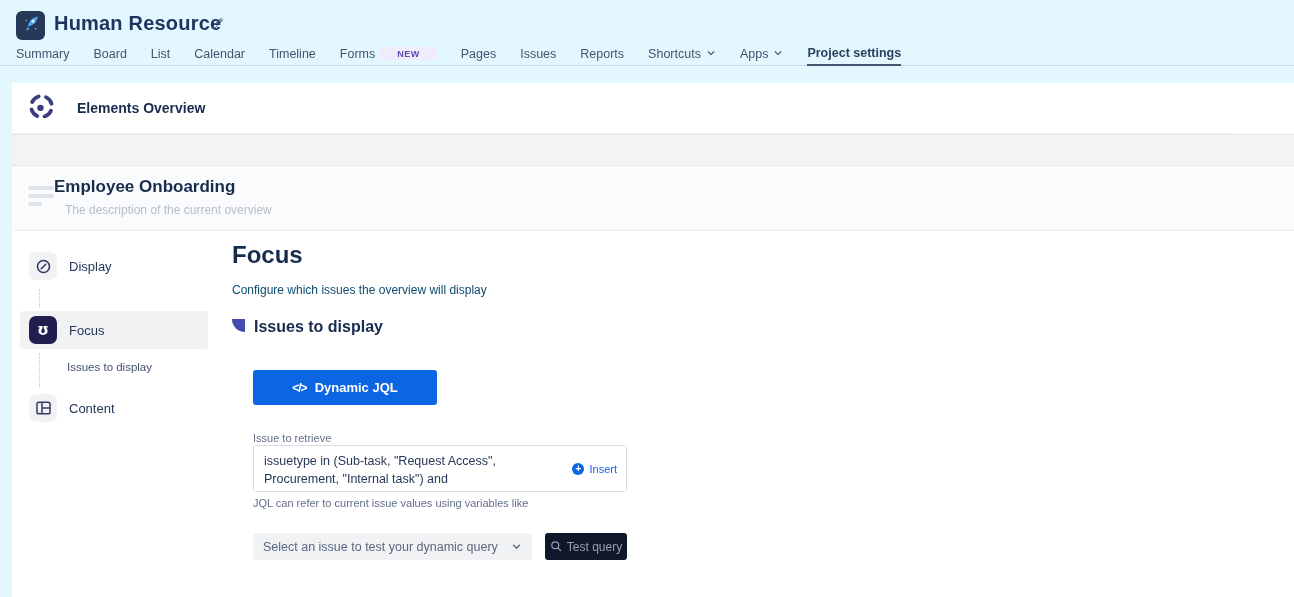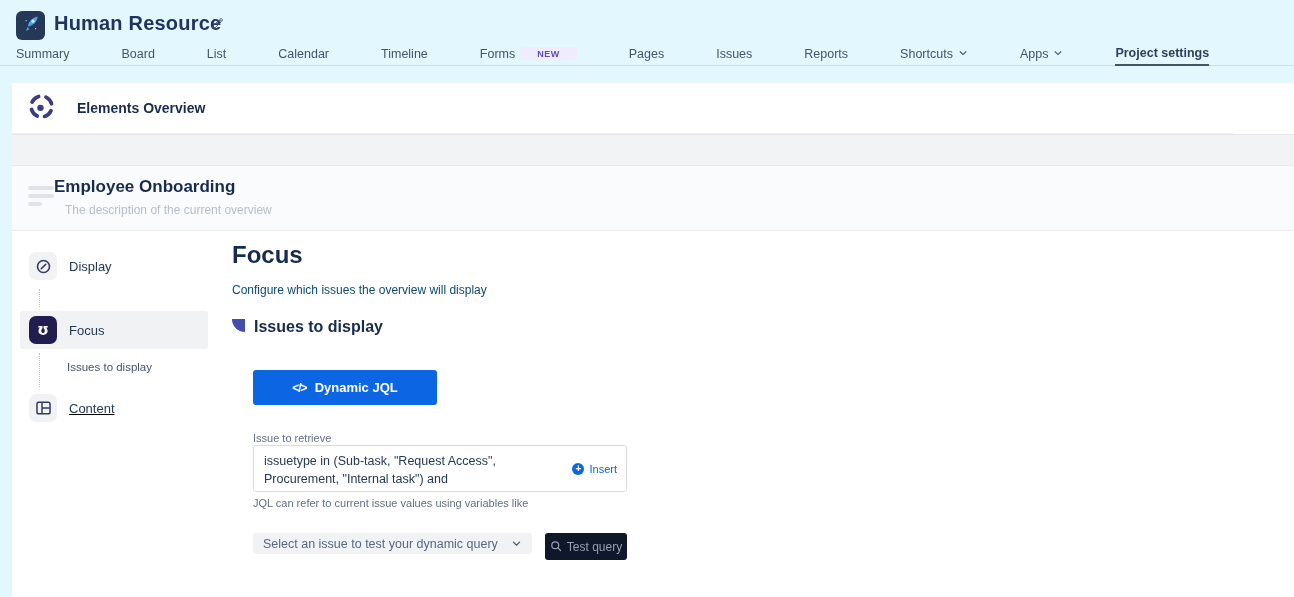--- a/index.html
+++ b/index.html
@@ -7,21 +7,21 @@
   body { font-family:"Liberation Sans", sans-serif; background:#ffffff; position:relative; overflow:hidden; }
   .abs { position:absolute; }
 
   
   .banner { left:0; top:0; width:1294px; height:83px; background:#e2f7fe; }
   .left-strip { left:0; top:83px; width:12px; height:514px; background:#e2f7fe; }
   .avatar { left:16px; top:11px; width:29px; height:29px; background:#253858; border-radius:6px; display:flex; align-items:center; justify-content:center; }
   .proj-title { left:54px; top:12px; font-size:20px; font-weight:bold; color:#20345f; letter-spacing:.2px; }
   .edit-icon { left:210px; top:17px; }
 
-  .tabs-row { left:0; top:41px; width:1294px; height:25px; border-bottom:1px solid #ccdbe6; display:flex; align-items:flex-start; padding-left:16px;gap:28px; }
+  .tabs-row { left:0; top:41px; width:1294px; height:25px; border-bottom:1px solid #ccdbe6; display:flex; align-items:flex-start; padding-left:16px; }
   .tab { display:flex; align-items:center; gap:5px; height:25px; margin-right:24px; font-size:12.5px; color:#44546f; cursor:pointer; white-space:nowrap; }
   .tab.active { color:#2e415f; font-weight:bold; border-bottom:2px solid #44546f; }
   .badge-new { font-size:9px; font-weight:bold; letter-spacing:.5px; color:#5e4db2; background:#f0ebfd; border-radius:3px; padding:2px 17px 1px; }
   .chev { display:inline-block; }
 
   
   .app-row { left:12px; top:83px; width:1221px; height:51px; background:#ffffff; border-bottom:1px solid #eceef1; display:flex; align-items:center; padding-left:16px; gap:22px; }
   .app-title { font-size:14px; font-weight:bold; color:#172b4d; }
 
   .gray-band { left:12px; top:134px; width:1282px; height:32px; background:#f2f3f5; border-top:1px solid #e4e6ea; border-bottom:1px solid #e4e6ea; }
@@ -55,21 +55,21 @@
   .code-glyph { font-size:12px; font-weight:bold; letter-spacing:-1px; }
 
   .fld-label { left:253px; top:432px; font-size:11px; color:#626f86; }
   .jql-wrap { left:253px; top:445px; width:374px; height:47px; }
   .jql-box { width:100%; height:100%; border:1px solid #d9dce1; border-radius:3px; background:#ffffff; resize:none; font-family:"Liberation Sans", sans-serif; font-size:12.5px; line-height:18px; color:#253858; padding:6px 78px 6px 10px; outline:none; }
   .insert-btn { position:absolute; right:10px; top:50%; transform:translateY(-50%); display:flex; align-items:center; gap:5px; cursor:pointer; }
   .plus-circle { width:12px; height:12px; border-radius:50%; background:#0c66e4; color:#ffffff; font-size:10px; font-weight:bold; line-height:12px; text-align:center; }
   .insert-label { font-size:11px; color:#0c66e4; }
   .helper { left:253px; top:497px; font-size:11px; color:#626f86; }
 
-  .select-box { left:253px; top:533px; width:279px; height:21px; background:#f1f2f4; border-radius:3px; display:flex; align-items:center; padding:0 10px; cursor:pointer; }
+  .select-box { left:253px; top:533px; width:279px; height:27px; background:#f1f2f4; border-radius:3px; display:flex; align-items:center; padding:0 10px; cursor:pointer; }
   .select-text { font-size:12.5px; color:#596780; flex:1; }
   .test-btn { left:545px; top:533px; width:82px; height:27px; background:#0f172a; border-radius:3px; display:flex; align-items:center; justify-content:center; gap:5px; cursor:pointer; }
   .test-label { font-size:12px; color:#97a0b1; }
 </style>
 </head>
 <body>
 
 <div class="abs banner"></div>
 <div class="abs left-strip"></div>
 
@@ -167,21 +167,21 @@
   </span>
   <span class="side-label">Display</span>
 </div>
 <div class="abs dotline" style="left:39px; top:289px; height:18px;"></div>
 <div class="abs side-row active" style="left:20px; top:311px;">
   <span class="side-ic dark">ʊ</span>
   <span class="side-label">Focus</span>
 </div>
 <div class="abs dotline" style="left:39px; top:353px; height:34px;"></div>
 <div class="abs sub-item" style="left:67px; top:361px;">Issues to display</div>
-<div class="abs side-row" style="left:20px; top:389px;text-decoration:underline;">
+<div class="abs side-row" style="left:20px; top:389px;">
   <span class="side-ic">
     <svg width="15" height="14" viewBox="0 0 16 15">
         <rect x="1" y="1.3" width="14" height="12.4" rx="2" fill="none" stroke="#333a63" stroke-width="1.6"></rect>
         <line x1="6.4" y1="1.3" x2="6.4" y2="13.7" stroke="#333a63" stroke-width="1.6"></line>
         <line x1="6.4" y1="7.5" x2="15" y2="7.5" stroke="#333a63" stroke-width="1.6"></line>
       </svg>
   </span>
   <span class="side-label">Content</span>
 </div>
 

